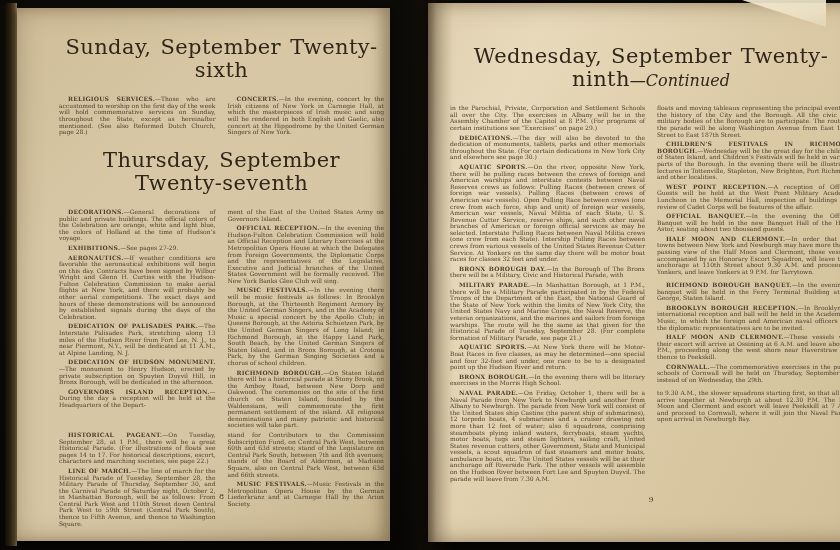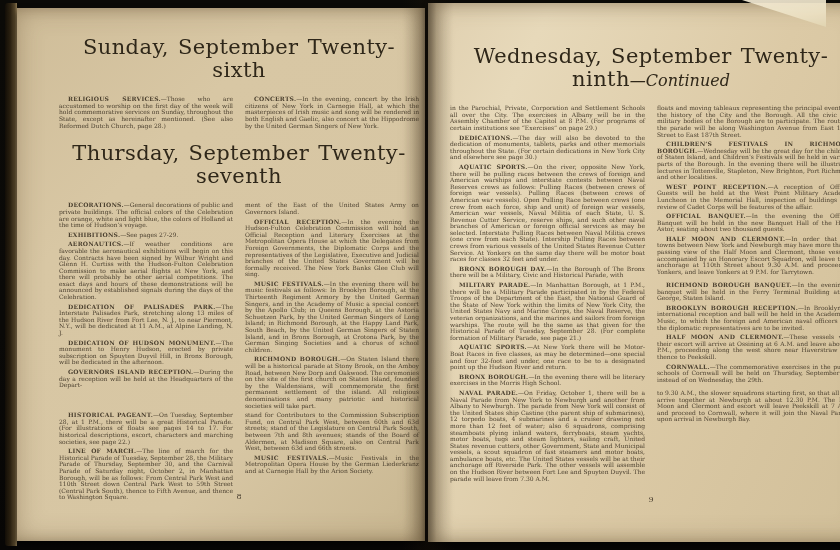--- a/index.html
+++ b/index.html
@@ -4,21 +4,21 @@
 <style>
   html,body{margin:0;padding:0;}
   body{width:840px;height:550px;overflow:hidden;background:#090806;}
   .stage{position:relative;width:840px;height:550px;background:linear-gradient(180deg,#0b0a07 0%,#0a0907 60%,#070605 100%);}
   .book-edge-left{position:absolute;left:5px;top:3px;width:12px;height:543px;border-radius:3px 0 0 3px;
     background:linear-gradient(to right,#120d06 0%,#2c2212 45%,#54452a 80%,#8a7650 100%);}
   .book-edge-right{position:absolute;left:820px;top:6px;width:10px;height:536px;
     background:linear-gradient(to right,#b7a27c 0%,#6b5936 40%,#241c0e 100%);}
   .page{position:absolute;overflow:hidden;box-sizing:border-box;color:#453a2b;
     font-family:"DejaVu Serif","Liberation Serif",serif;}
-  .page-left{left:17px;top:8px;width:408px;height:533px;padding:28px 6px 0 42px;
+  .page-left{left:17px;top:8px;width:373px;height:533px;padding:28px 6px 0 42px;
     background:linear-gradient(135deg,#cfbd99 0%,#d8c7a4 30%,#d7c6a3 70%,#c8b690 100%);
     box-shadow:inset 0 0 26px rgba(88,67,37,.35), inset -8px 0 12px rgba(70,52,26,.28), 0 4px 6px rgba(0,0,0,.6);}
   .page-right{left:428px;top:3px;width:436px;height:539px;padding:42px 12px 0 22px;
     background:linear-gradient(115deg,#e0d0b0 0%,#e7d9ba 18%,#dccaa6 55%,#d1bf99 100%);
     box-shadow:inset 0 0 26px rgba(88,67,37,.30), inset 9px 0 14px rgba(70,52,26,.30), 0 4px 6px rgba(0,0,0,.6);}
   .gutter{position:absolute;left:402px;top:0;width:52px;height:550px;pointer-events:none;
     background:linear-gradient(to right,rgba(40,28,12,0) 0%,rgba(40,28,12,.16) 35%,rgba(22,15,7,.42) 50%,rgba(40,28,12,.14) 66%,rgba(40,28,12,0) 100%);}
   .fold{position:absolute;left:742px;top:0;width:84px;height:30px;opacity:.92;pointer-events:none;
     background:linear-gradient(170deg,#f4ecd6 0%,#ece1c4 60%,#dfd2ae 100%);
     clip-path:polygon(0 0,100% 0,100% 90%);box-shadow:0 2px 3px rgba(0,0,0,.3);}

